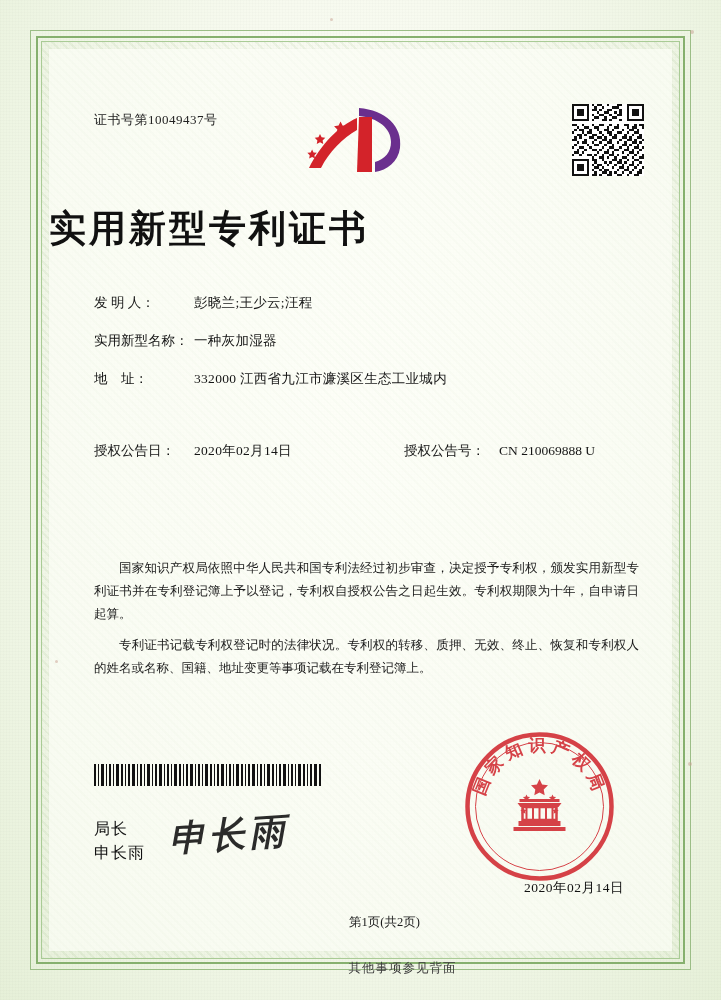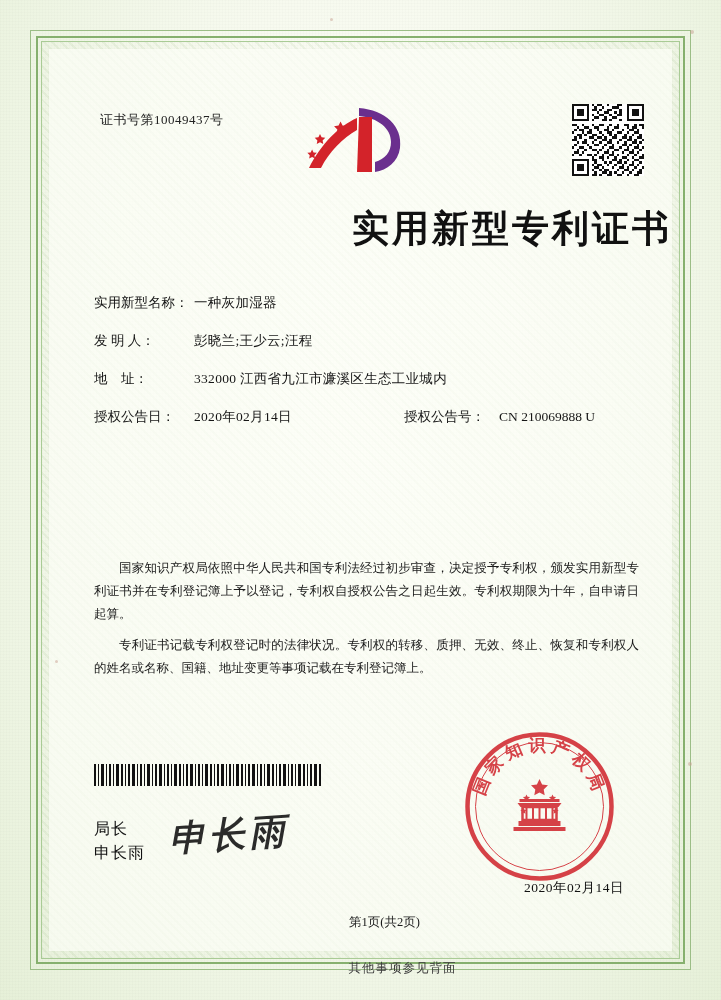--- a/index.html
+++ b/index.html
@@ -68,21 +68,21 @@
 
   .content {
     position: absolute;
     left: 49px; top: 49px;
     width: 623px; height: 902px;
   }
 
   
   .cert-no {
     position: absolute;
-    left: 51px;
+    left: 45px;
     top: 62px;
     font-size: 13px;
     letter-spacing: 0.5px;
     color: #222;
     font-family: "Liberation Serif", serif;
   }
 
   .logo {
     position: absolute;
     left: 250px;
@@ -98,21 +98,21 @@
     width: 72px;
     height: 72px;
   }
 
   
   .title {
     position: absolute;
     top: 155px;
     left: 0;
     width: 623px;
-    text-align: right;
+    text-align: left;
     font-family: "DejaVu Sans", "Liberation Sans", sans-serif;
     font-weight: bold;
     font-size: 37px;
     letter-spacing: 3px;
     color: #111;
   }
 
   
   .fields {
     position: absolute;
@@ -139,20 +139,21 @@
     letter-spacing: 0.3px;
   }
   .field-row.inline-pair .field-value {
     flex: 0 0 auto;
     width: 210px;
   }
   .sub-label {
     flex: 0 0 auto;
     width: 95px;
     white-space: pre;
+    margin-top: 34px;
   }
   .sub-value {
     flex: 1 1 auto;
   }
 
   
   .paragraphs {
     position: absolute;
     top: 500px;
     left: 45px;
@@ -489,26 +490,26 @@
             <rect x="22" y="28" width="1" height="1"></rect>
             <rect x="25" y="28" width="2" height="1"></rect>
         </g>
       </svg>
     </div>
 
     <div class="title">实用新型专利证书</div>
 
     <div class="fields">
       <div class="field-row">
+        <div class="field-label">发 明 人：</div>
+        <div class="field-value">彭晓兰;王少云;汪程</div>
+      </div>
+      <div class="field-row">
         <div class="field-label">实用新型名称：</div>
         <div class="field-value">一种灰加湿器</div>
-      </div>
-      <div class="field-row">
-        <div class="field-label">发 明 人：</div>
-        <div class="field-value">彭晓兰;王少云;汪程</div>
       </div>
       <div class="field-row">
         <div class="field-label">地    址：</div>
         <div class="field-value">332000 江西省九江市濂溪区生态工业城内</div>
       </div>
       <div class="field-row inline-pair">
         <div class="field-label">授权公告日：</div>
         <div class="field-value">2020年02月14日</div>
         <div class="sub-label">授权公告号：</div>
         <div class="sub-value">CN 210069888 U</div>

